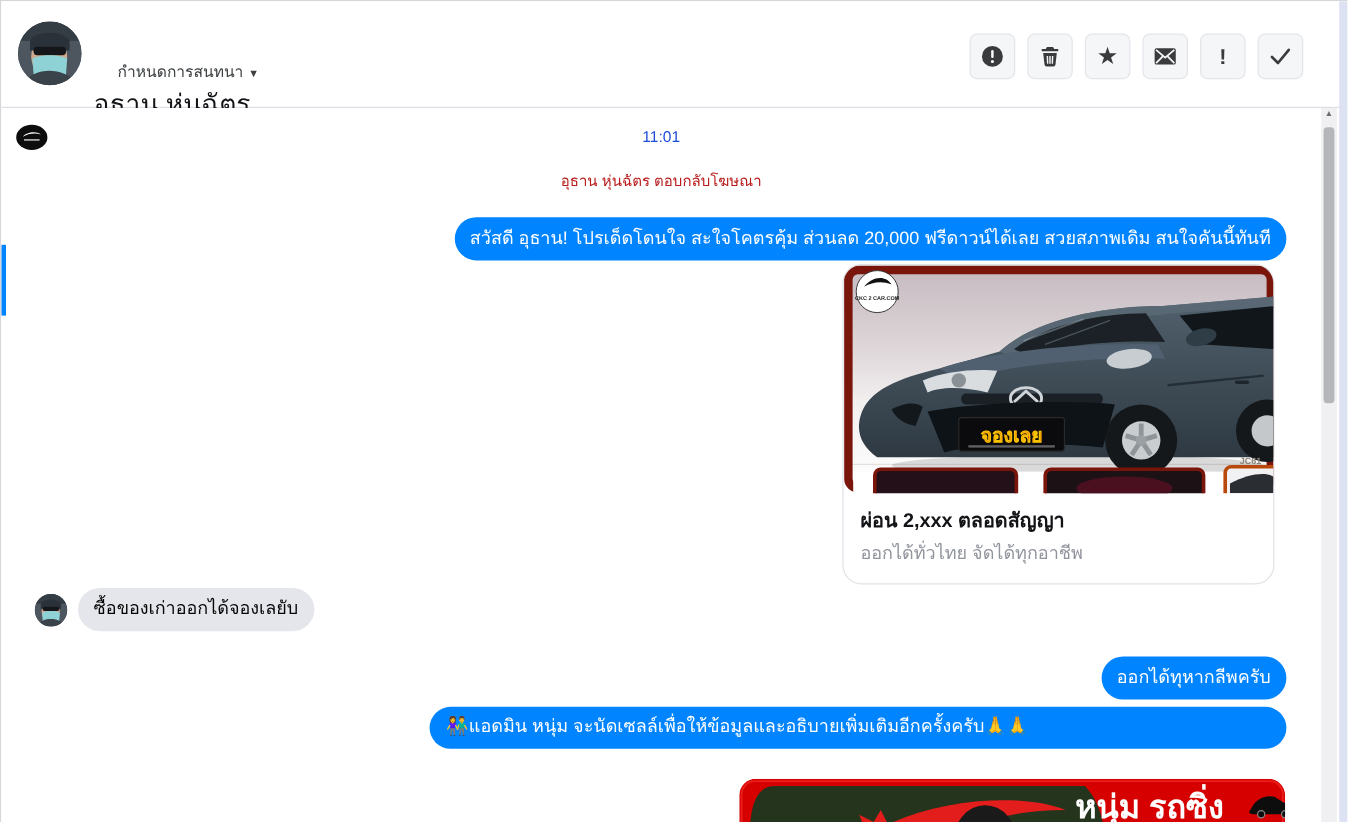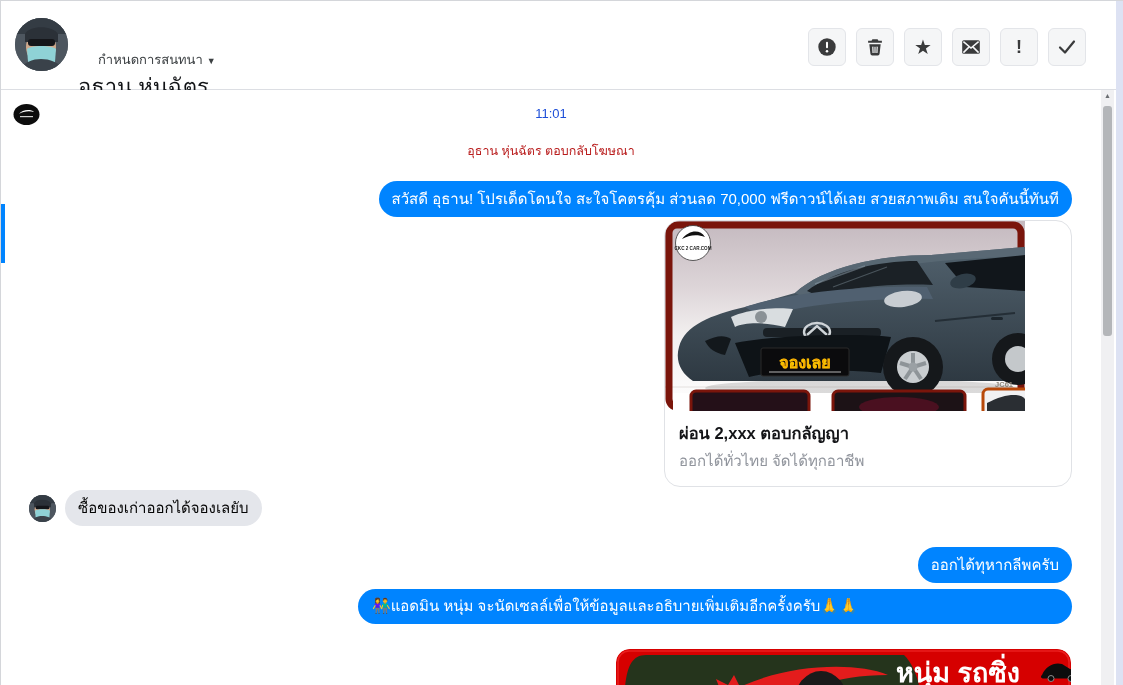--- a/index.html
+++ b/index.html
@@ -35,21 +35,21 @@
   .bubble.gray { background:#e4e6eb; color:#050505; }
   .oneline { white-space:nowrap; }
   .b1 { top:91px; right:52px; }
   .b2 { top:457px; right:52px; }
   .b3 { top:499px; right:52px; width:714px; padding:7px 14px; line-height:20.5px; }
   .in-avatar { position:absolute; left:28px; top:405px; width:27px; height:27px; border-radius:50%;
     overflow:hidden; background:#4e555e; }
   .in-bubble { top:400px; left:64px; }
 
   
-  .card { position:absolute; top:130px; right:52px; width:408px; background:#fff;
+  .card { position:absolute; top:130px; right:62px; width:360px; background:#fff;
     border:1px solid #e0e2e6; border-radius:16px; overflow:hidden; cursor:pointer; }
   .card-img { width:360px; height:190px; display:block; }
   .card-title { font-size:16.5px; font-weight:700; color:#131417; margin:9px 14px 3px; }
   .card-sub { font-size:15px; color:#90949c; margin:0 14px 13px; }
 
   
   .banner { position:absolute; top:559px; right:53px; width:455px; height:126px; border-radius:14px;
     overflow:hidden; cursor:pointer; }
 
   
@@ -129,21 +129,21 @@
       <svg width="27" height="27" viewBox="0 0 27 27">
         <ellipse cx="13.5" cy="13.5" rx="13" ry="10.5" fill="#0d0d0d"></ellipse>
         <path d="M6,13 C9,8.5 18,8 21,11 C16,9.5 10,10.5 6,13 Z" fill="#fff"></path>
         <rect x="7" y="15" width="13" height="1.2" fill="#cfcfcf"></rect>
       </svg>
     </div>
 
     <div class="ts">11:01</div>
     <div class="note">อุธาน หุ่นฉัตร ตอบกลับโฆษณา</div>
 
-    <div class="bubble blue oneline b1">สวัสดี อุธาน! โปรเด็ดโดนใจ สะใจโคตรคุ้ม ส่วนลด 70,000 ฟรีดาวน์ได้เลย สวยสภาพเดิม สนใจคันนี้ทันที</div>
+    <div class="bubble blue oneline b1">สวัสดี อุธาน! โปรเด็ดโดนใจ สะใจโคตรคุ้ม ส่วนลด 20,000 ฟรีดาวน์ได้เลย สวยสภาพเดิม สนใจคันนี้ทันที</div>
 
     <div class="card">
       <svg class="card-img" viewBox="0 0 360 190">
         <defs>
           <linearGradient id="wallg" x1="0" y1="0" x2="0" y2="1">
             <stop offset="0" stop-color="#c4b9bf"></stop>
               <stop offset="0.35" stop-color="#ddd5d8"></stop>
             <stop offset="0.6" stop-color="#f2efef"></stop>
               <stop offset="1" stop-color="#ffffff"></stop>
           </linearGradient>
@@ -201,21 +201,21 @@
         </g>
 
         <rect x="8" y="172" width="344" height="18" fill="#fff"></rect>
         <rect x="26" y="170" width="118" height="26" rx="5" fill="#241018" stroke="#7a150b" stroke-width="3"></rect>
         <rect x="168" y="170" width="132" height="26" rx="5" fill="#1c1216" stroke="#7a150b" stroke-width="3"></rect>
         <ellipse cx="234" cy="186" rx="40" ry="10" fill="#4a1020"></ellipse>
         <rect x="318" y="168" width="100" height="28" rx="5" fill="#f1f1f3" stroke="#b8490a" stroke-width="3"></rect>
         <path d="M322,182 C340,172 356,172 360,178 L360,190 L322,190 Z" fill="#2a2e33"></path>
         <text x="348" y="166" text-anchor="end" font-size="7.5" font-weight="bold" fill="#8b8378">JC61</text>
       </svg>
-      <div class="card-title">ผ่อน 2,xxx ตอบกลัญญา</div>
+      <div class="card-title">ผ่อน 2,xxx ตลอดสัญญา</div>
       <div class="card-sub">ออกได้ทั่วไทย จัดได้ทุกอาชีพ</div>
     </div>
 
     <div class="in-avatar">
       <svg width="27" height="27" viewBox="0 0 53 53">
         <rect width="53" height="53" fill="#4d565f"></rect>
         <rect x="0" y="0" width="53" height="16" fill="#343c44"></rect>
         <ellipse cx="26" cy="29" rx="15" ry="17" fill="#cfa98d"></ellipse>
         <path d="M10,16 C14,7 38,7 43,16 L43,24 L10,24 Z" fill="#2b3138"></path>
         <rect x="13" y="21" width="27" height="7" rx="3" fill="#15161a"></rect>

